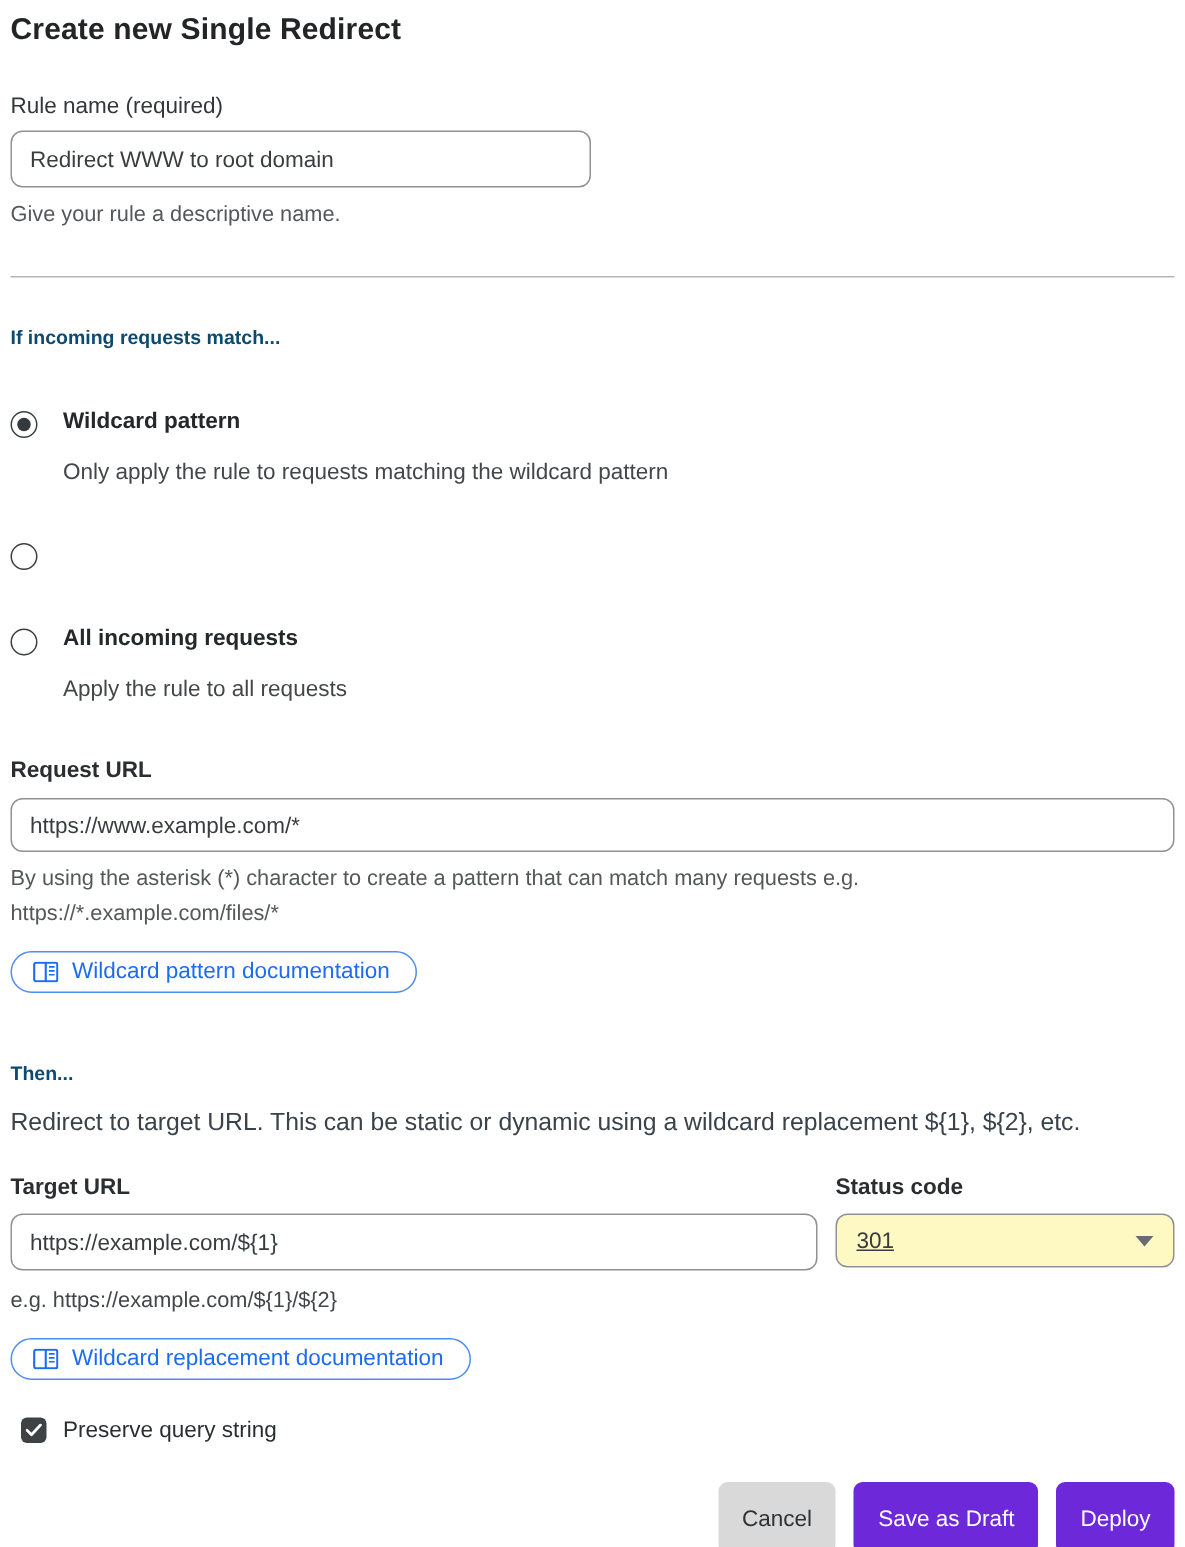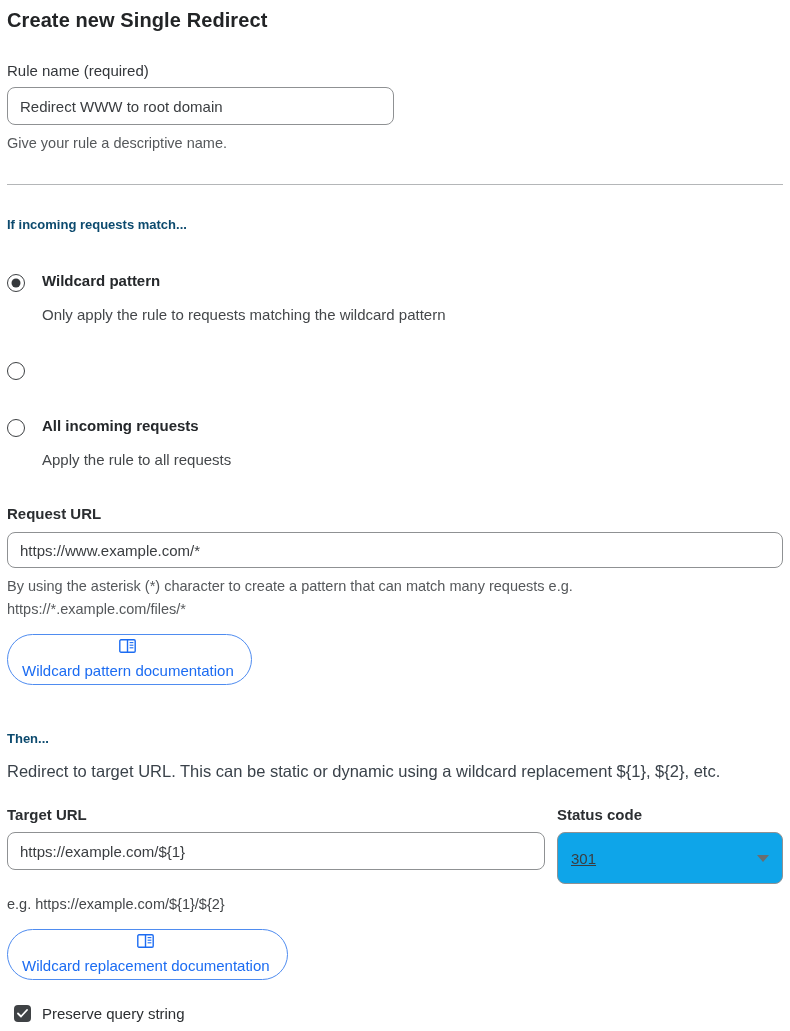--- a/index.html
+++ b/index.html
@@ -97,48 +97,47 @@
     gap: 9px;
     margin-top: 13px;
     padding: 4px 17px 5px 14px;
     border: 1px solid #4f8cf0;
     border-radius: 999px;
     background: #ffffff;
     color: #1c6cf2;
     font-family: "Liberation Sans", sans-serif;
     font-size: 15px;
     cursor: pointer;
-    flex-direction: column;
   }
   .then-heading { margin-top: 46px; }
   .then-desc {
     margin-top: 16px;
     font-size: 16.5px;
     color: #3a424a;
   }
   .target-row {
     display: flex;
     gap: 12px;
     margin-top: 25px;
   }
   .target-col { flex: 1 1 auto; }
   .status-col { flex: 0 0 226px; }
   .target-row .text-input { margin-top: 9px; }
   .select-box {
     display: flex;
     align-items: center;
     justify-content: space-between;
-    height: 52px;
+    height: 36px;
     margin-top: 9px;
     border: 1px solid #8f9193;
     border-radius: 8px;
     padding: 0 13px;
     font-size: 15px;
     color: #3a3d40;
-    background: #0ea5e9;
+    background: #fef9c3;
     cursor: pointer;
     text-decoration: underline;
   }
   .chevron-down {
     width: 0; height: 0;
     border-left: 6px solid transparent;
     border-right: 6px solid transparent;
     border-top: 7px solid #6a6d70;
   }
   .eg-helper { color: #44474a; margin-top: 9px; }

